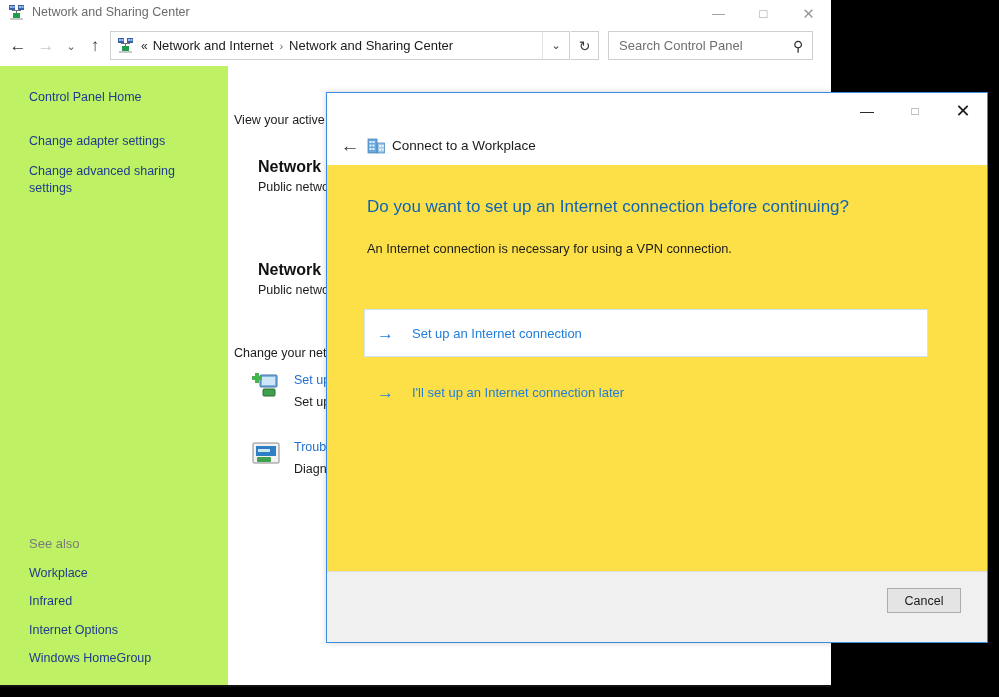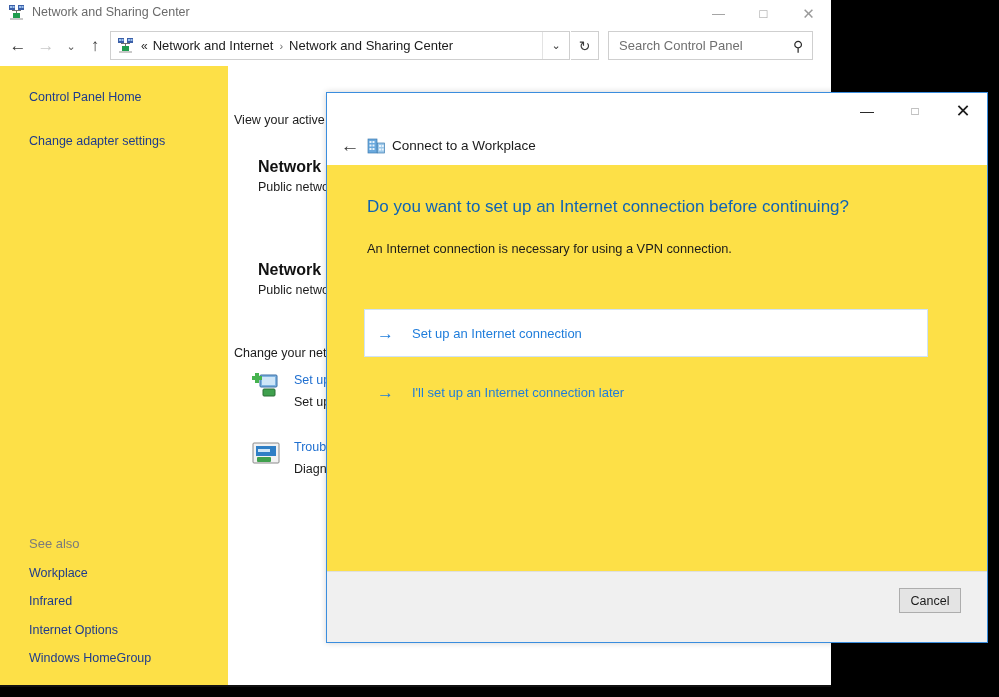--- a/index.html
+++ b/index.html
@@ -166,21 +166,21 @@
     font-size: 14px;
     transform: scaleX(-1);
   }
 
   
   #cp-leftpane {
     position: absolute;
     left: 0; top: 66px;
     width: 228px;
     bottom: 1px;
-    background: #fde047;
+    background: #bef264;
   }
   .lp-link {
     position: absolute;
     font-size: 12.5px;
     color: #1f3b8c;
     line-height: 17px;
     cursor: pointer;
   }
   #lp-home       { left: 29px; top: 23px; }
   #lp-adapter    { left: 29px; top: 67px; }
@@ -402,21 +402,21 @@
     left: 0; right: 0;
     bottom: 0;
     height: 70px;
     background: #f0f0f0;
     border-top: 1px solid #dfdfdf;
   }
   #cancel-btn {
     position: absolute;
     right: 26px;
     top: 16px;
-    width: 62px;
+    width: 74px;
     height: 25px;
     background: #e4e4e4;
     border: 1px solid #adadad;
     font-family: "Liberation Sans", sans-serif;
     font-size: 12.5px;
     color: #1b1b1b;
     cursor: pointer;
     box-sizing: border-box;
   }
 </style>
@@ -481,20 +481,21 @@
 
     <div id="searchbox">
       <input id="search-input" type="text" placeholder="Search Control Panel" style="">
       <span class="search-icon">⚲</span>
     </div>
   </div>
 
   <div id="cp-leftpane">
     <div class="lp-link" id="lp-home">Control Panel Home</div>
     <div class="lp-link" id="lp-adapter">Change adapter settings</div>
+    <div class="lp-link" id="lp-advanced">Change advanced sharing settings</div>
 
     <div class="lp-seealso-hdr">See also</div>
     <div class="lp-link" id="lp-homegroup">Workplace</div>
     <div class="lp-link" id="lp-infrared">Infrared</div>
     <div class="lp-link" id="lp-inetopts">Internet Options</div>
     <div class="lp-link" id="lp-firewall">Windows HomeGroup</div>
   </div>
 
   <div id="cp-content">
     <div id="content-sub">View your active networks</div>

